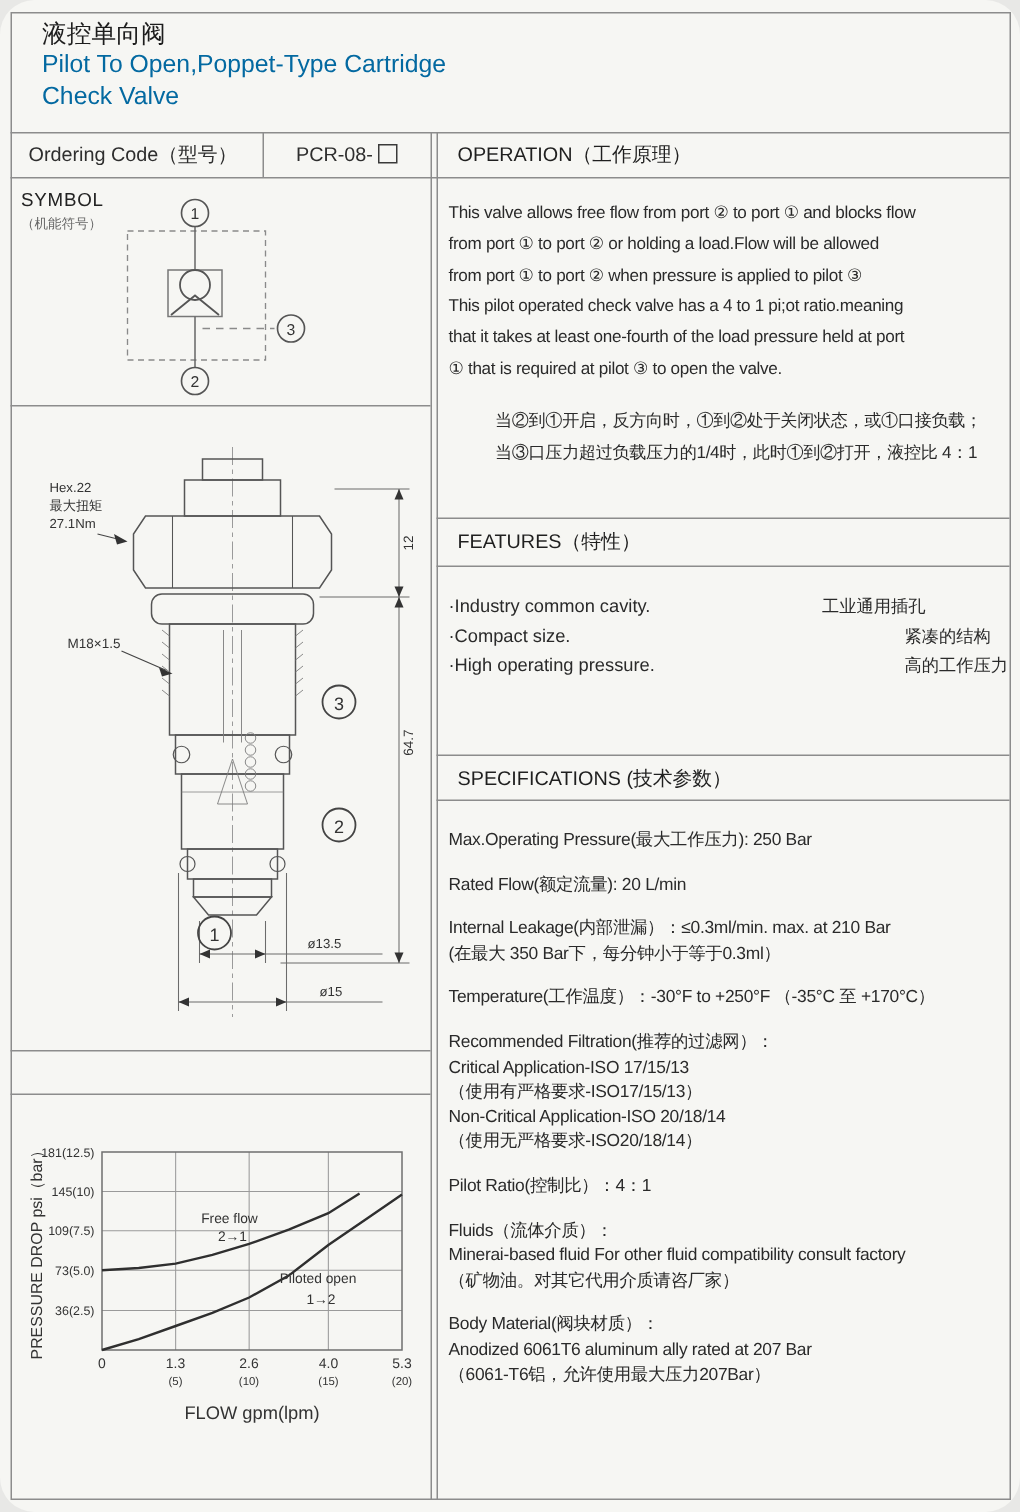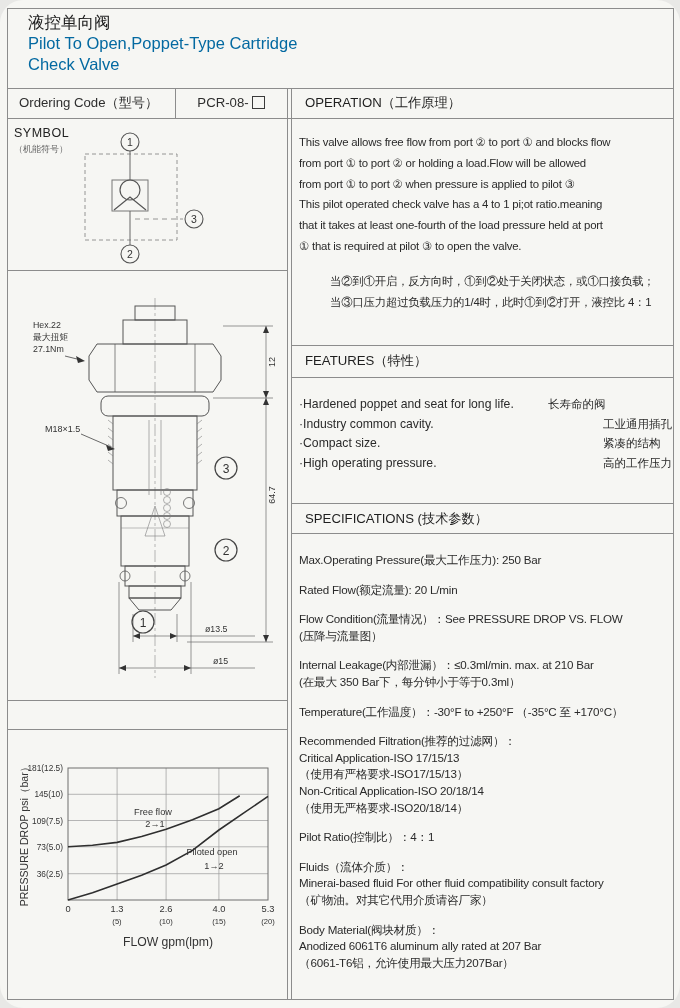--- a/index.html
+++ b/index.html
@@ -182,43 +182,37 @@
       <circle cx="219" cy="280" r="11" fill="none" stroke="#444" stroke-width="1.2"></circle>
       <text x="219" y="285" font-size="12" text-anchor="middle">2</text>
       <circle cx="136" cy="352" r="11" fill="none" stroke="#444" stroke-width="1.2"></circle>
       <text x="136" y="357" font-size="12" text-anchor="middle">1</text>
     </g>
   </svg>
 
   <div class="sec-h" style="left:305px;top:352px;">FEATURES（特性）</div>
   <div class="feat-list">
     <div class="feat-row">
-      <span class="feat-en">·Hardened poppet and seat for long life.</span>
-      <span class="feat-cn">长寿命的阀</span>
-    </div>
-    <div class="feat-row">
       <span class="feat-en">·Industry common cavity.</span>
       <span class="feat-cn">工业通用插孔</span>
     </div>
     <div class="feat-row">
       <span class="feat-en">·Compact size.</span>
       <span class="feat-cn">紧凑的结构</span>
     </div>
     <div class="feat-row">
       <span class="feat-en">·High operating pressure.</span>
       <span class="feat-cn">高的工作压力</span>
     </div>
   </div>
 
   <div class="sec-h" style="left:305px;top:510px;">SPECIFICATIONS (技术参数）</div>
   <div class="spec-list">
     <div class="spec-g pre">Max.Operating Pressure(最大工作压力): 250 Bar</div>
     <div class="spec-g pre">Rated Flow(额定流量): 20 L/min</div>
-    <div class="spec-g pre">Flow Condition(流量情况）：See PRESSURE DROP VS. FLOW
-(压降与流量图）</div>
     <div class="spec-g pre">Internal Leakage(内部泄漏）：≤0.3ml/min. max. at 210 Bar
 (在最大 350 Bar下，每分钟小于等于0.3ml）</div>
     <div class="spec-g pre">Temperature(工作温度）：-30°F to +250°F （-35°C 至 +170°C）</div>
     <div class="spec-g pre">Recommended Filtration(推荐的过滤网）：
 Critical Application-ISO 17/15/13
 （使用有严格要求-ISO17/15/13）
 Non-Critical Application-ISO 20/18/14
 （使用无严格要求-ISO20/18/14）</div>
     <div class="spec-g pre">Pilot Ratio(控制比）：4：1</div>
     <div class="spec-g pre">Fluids（流体介质）：

